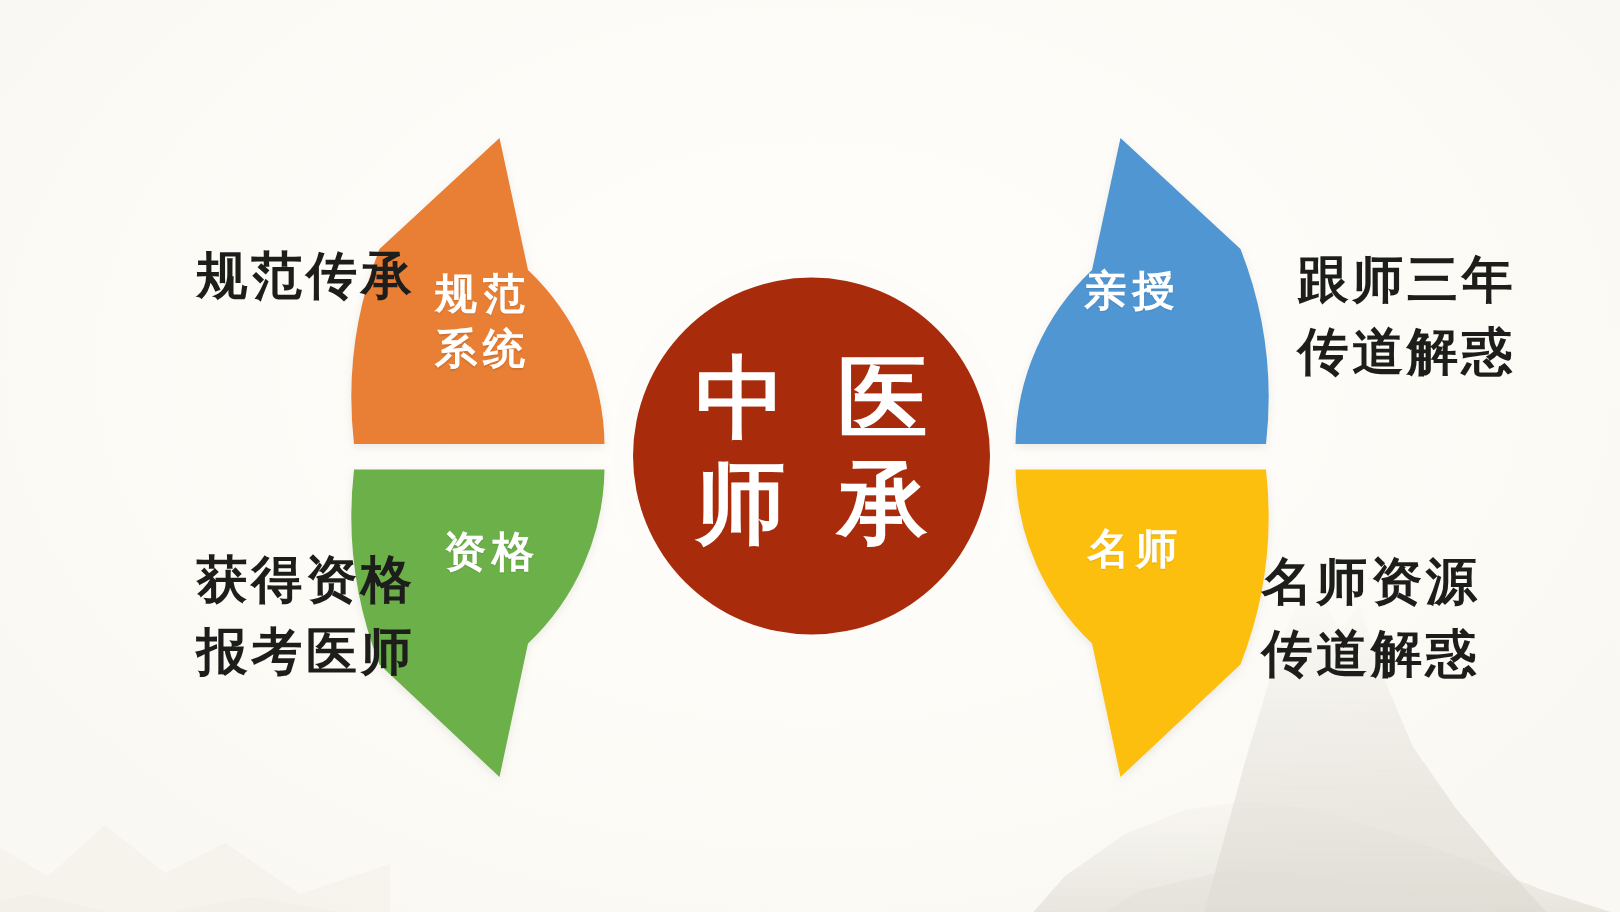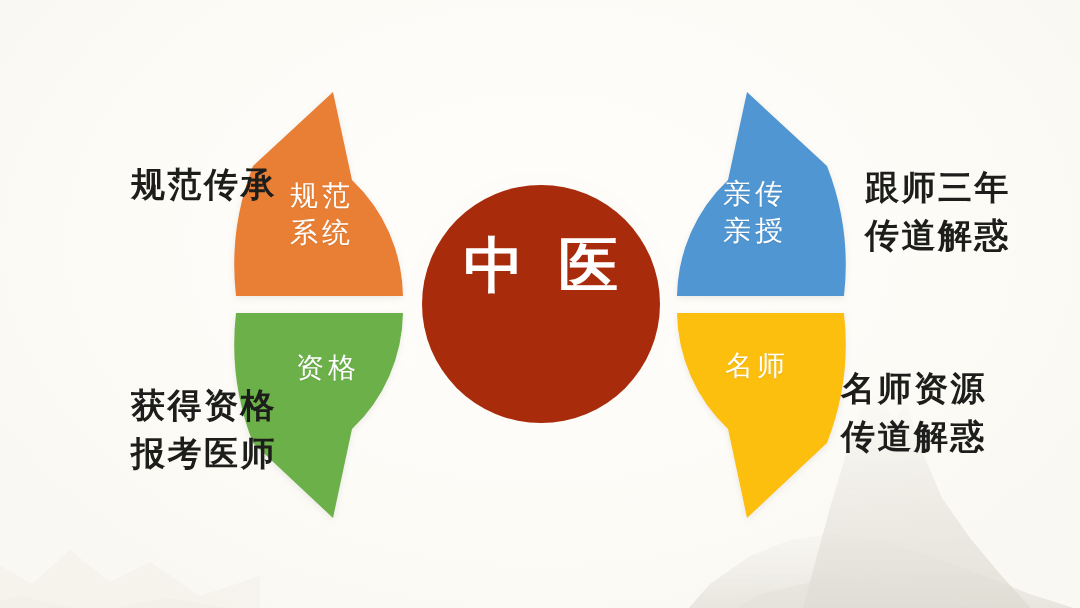--- a/index.html
+++ b/index.html
@@ -51,30 +51,30 @@
     position: absolute;
     color: #1d1d1b;
     font-size: 34px;
     font-weight: 700;
     letter-spacing: 2.5px;
     line-height: 1.42;
     white-space: nowrap;
   }
   .caption .ln { display: block; }
   .cap-tl { left: 131px; top: 160px; text-align: left; }
-  .cap-bl { left: 131px; top: 381px; text-align: left; }
+  .cap-bl { left: 131px; top: 363px; text-align: left; }
   .cap-tr { left: 837px; top: 163px; text-align: left; margin-left: 28px; }
   .cap-br { left: 841px; top: 364px; text-align: center; }
 
   
   .petal-label {
     position: absolute;
     color: #ffffff;
     font-size: 28px;
-    font-weight: 400;
+    font-weight: 700;
     letter-spacing: 4px;
     line-height: 1.32;
     text-align: center;
     white-space: nowrap;
     text-shadow: 0 1px 1px rgba(0,0,0,0.10);
   }
   .petal-label .ln { display: block; }
   .pl-orange { left: 262px; top: 178px; width: 120px; }
   .pl-green  { left: 268px; top: 350px; width: 120px; }
   .pl-blue   { left: 695px; top: 176px; width: 120px; }
@@ -167,30 +167,30 @@
   <div class="petal-label pl-orange">
     <span class="ln">规范</span>
     <span class="ln">系统</span>
   </div>
 
   <div class="petal-label pl-green">
     <span class="ln">资格</span>
   </div>
 
   <div class="petal-label pl-blue">
-    <span class="ln">亲传</span>
     <span class="ln">亲授</span>
   </div>
 
   <div class="petal-label pl-gold">
     <span class="ln">名师</span>
   </div>
 
   <div class="center-text">
     <span class="ln">中 医</span>
+    <span class="ln">师 承</span>
   </div>
 
   <div class="caption cap-tl">
     <span class="ln">规范传承</span>
   </div>
 
   <div class="caption cap-bl">
     <span class="ln">获得资格</span>
     <span class="ln">报考医师</span>
   </div>

